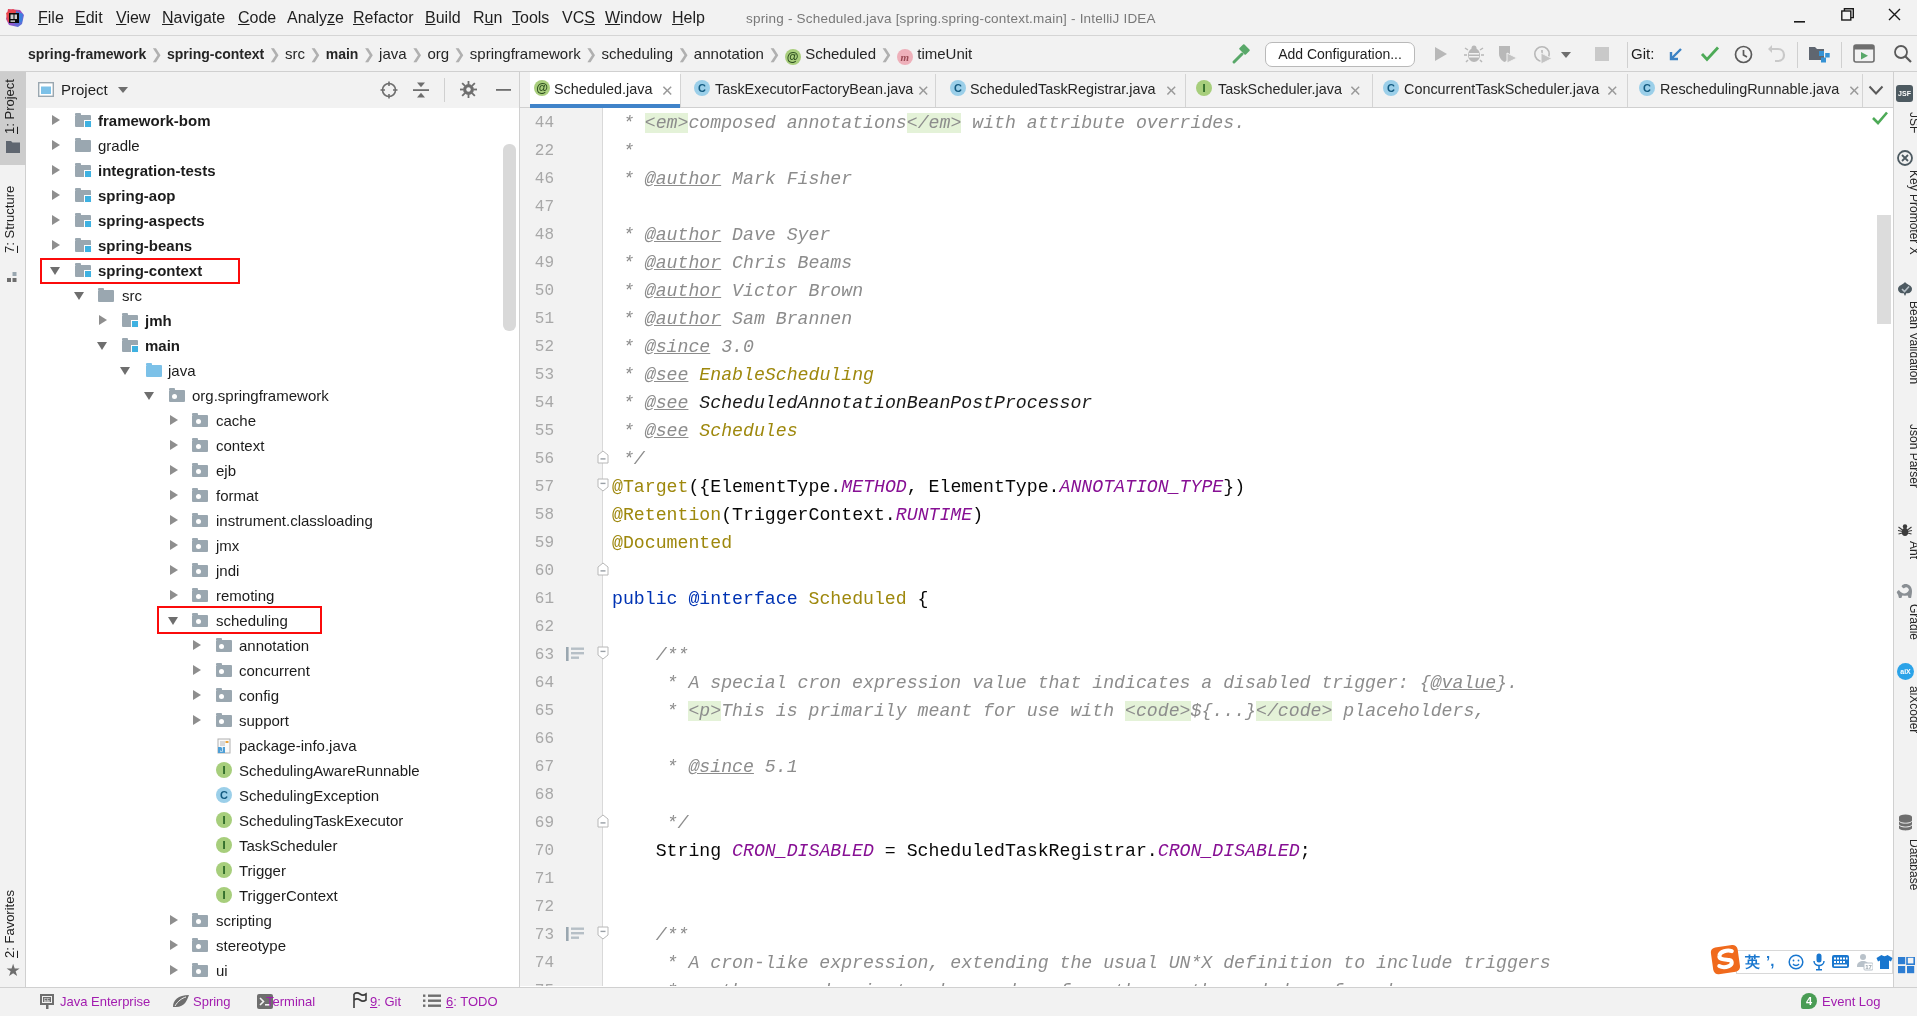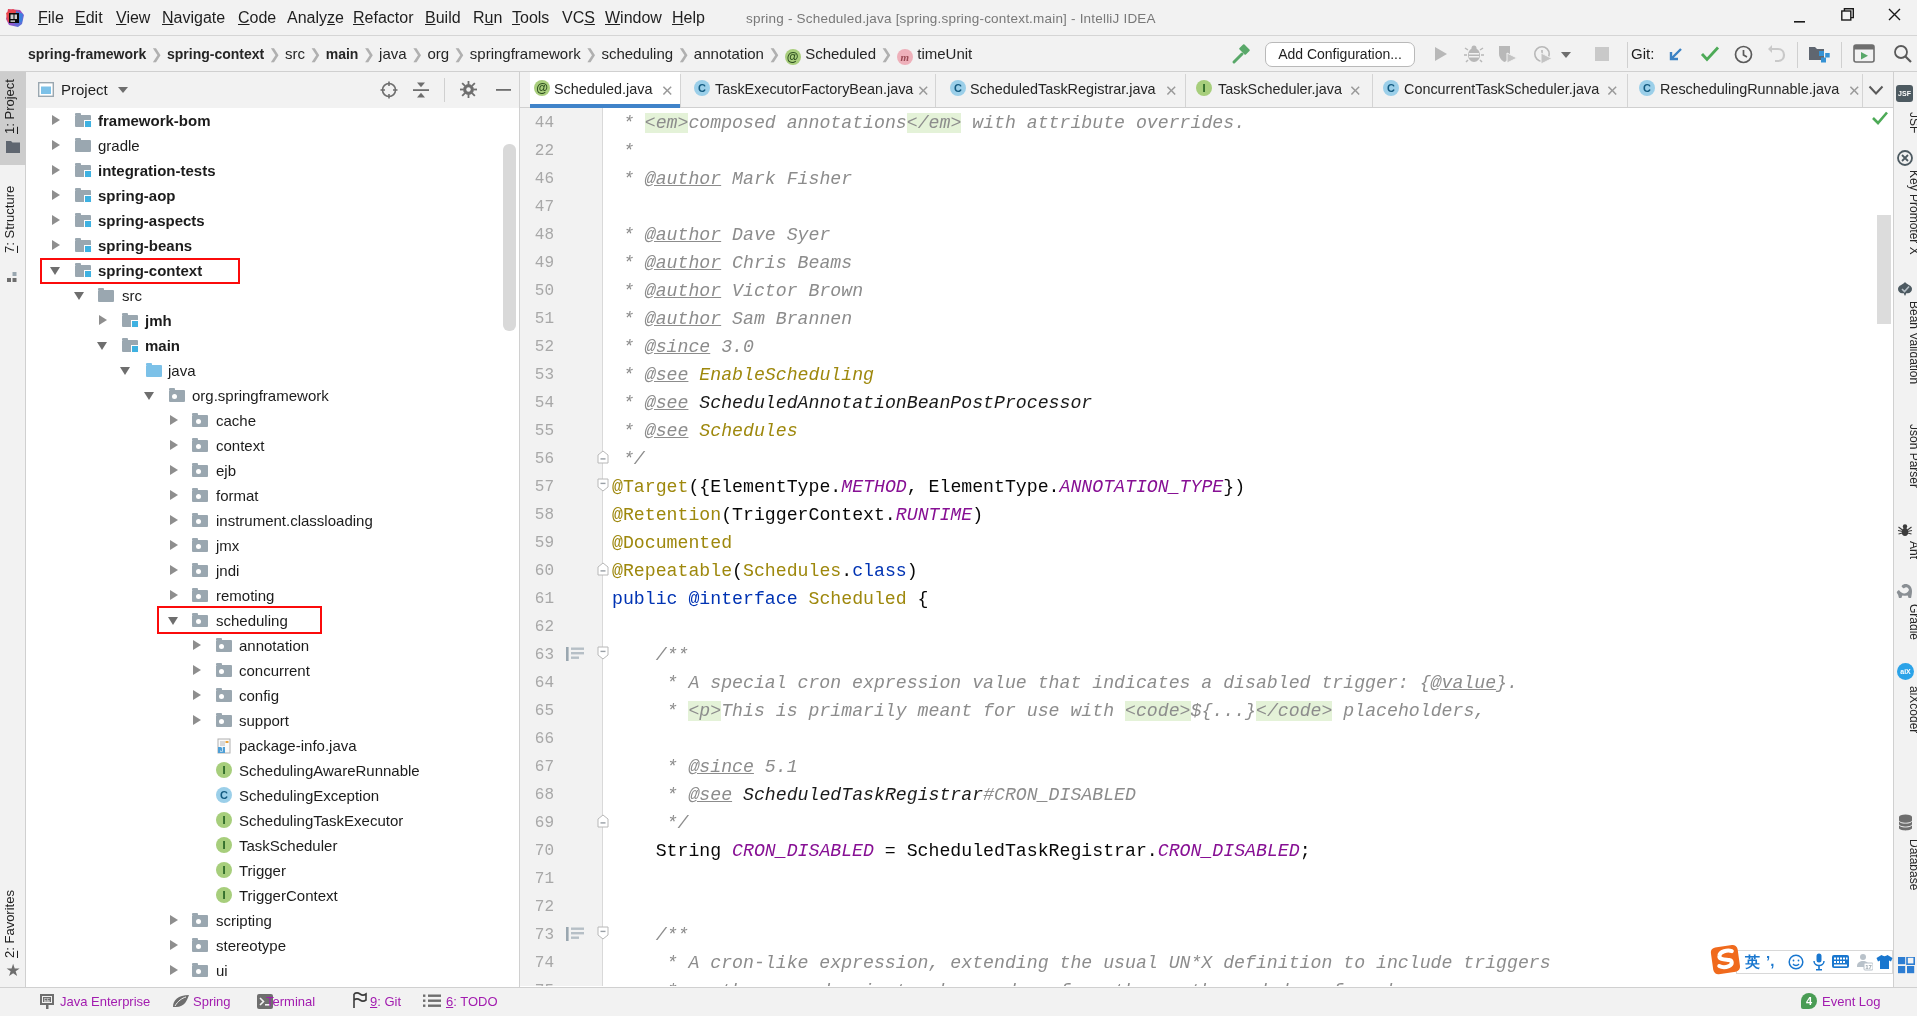--- a/index.html
+++ b/index.html
@@ -388,36 +388,34 @@
     <div class="abs mono" style="left:92px;top:309px;"><span class="c"> * </span><span class="u">@see</span><span class="c"> </span><span class="anI">Schedules</span></div>
     <div class="num" style="left:0;top:337px;">56</div>
     <div class="abs mono" style="left:92px;top:337px;"><span class="c"> */</span></div>
     <div class="num" style="left:0;top:365px;">57</div>
     <div class="abs mono" style="left:92px;top:365px;"><span class="an">@Target</span><span class="bk">({ElementType.</span><span class="pu">METHOD</span><span class="bk">, ElementType.</span><span class="pu">ANNOTATION_TYPE</span><span class="bk">})</span></div>
     <div class="num" style="left:0;top:393px;">58</div>
     <div class="abs mono" style="left:92px;top:393px;"><span class="an">@Retention</span><span class="bk">(TriggerContext.</span><span class="pu">RUNTIME</span><span class="bk">)</span></div>
     <div class="num" style="left:0;top:421px;">59</div>
     <div class="abs mono" style="left:92px;top:421px;"><span class="an">@Documented</span></div>
     <div class="num" style="left:0;top:449px;">60</div>
-    <div class="abs mono" style="left:92px;top:449px;"><span class="an">@Repeatable</span><span class="bk">(</span><span class="an">Schedules</span><span class="bk">.</span><span class="kw">class</span><span class="bk">)</span></div>
     <div class="num" style="left:0;top:477px;">61</div>
     <div class="abs mono" style="left:92px;top:477px;"><span class="kw">public @interface</span><span class="bk"> </span><span class="an">Scheduled</span><span class="bk"> {</span></div>
     <div class="num" style="left:0;top:505px;">62</div>
     <div class="abs mono" style="left:92px;top:505px;"></div>
     <div class="num" style="left:0;top:533px;">63</div>
     <div class="abs mono" style="left:92px;top:533px;"><span class="c">    /**</span></div>
     <div class="num" style="left:0;top:561px;">64</div>
     <div class="abs mono" style="left:92px;top:561px;"><span class="c">     * A special cron expression value that indicates a disabled trigger: {</span><span class="u">@value</span><span class="c">}.</span></div>
     <div class="num" style="left:0;top:589px;">65</div>
     <div class="abs mono" style="left:92px;top:589px;"><span class="c">     * </span><span class="hl">&lt;p&gt;</span><span class="c">This is primarily meant for use with </span><span class="hl">&lt;code&gt;</span><span class="c">${...}</span><span class="hl">&lt;/code&gt;</span><span class="c"> placeholders,</span></div>
     <div class="num" style="left:0;top:617px;">66</div>
     <div class="num" style="left:0;top:645px;">67</div>
     <div class="abs mono" style="left:92px;top:645px;"><span class="c">     * </span><span class="u">@since</span><span class="c"> 5.1</span></div>
     <div class="num" style="left:0;top:673px;">68</div>
-    <div class="abs mono" style="left:92px;top:673px;"><span class="c">     * </span><span class="u">@see</span><span class="c"> </span><span class="bkI">ScheduledTaskRegistrar</span><span class="c">#CRON_DISABLED</span></div>
     <div class="num" style="left:0;top:701px;">69</div>
     <div class="abs mono" style="left:92px;top:701px;"><span class="c">     */</span></div>
     <div class="num" style="left:0;top:729px;">70</div>
     <div class="abs mono" style="left:92px;top:729px;"><span class="bk">    String </span><span class="pu">CRON_DISABLED</span><span class="bk"> = ScheduledTaskRegistrar.</span><span class="pu">CRON_DISABLED</span><span class="bk">;</span></div>
     <div class="num" style="left:0;top:757px;">71</div>
     <div class="abs mono" style="left:92px;top:757px;"></div>
     <div class="num" style="left:0;top:785px;">72</div>
     <div class="abs mono" style="left:92px;top:785px;"></div>
     <div class="num" style="left:0;top:813px;">73</div>
     <div class="abs mono" style="left:92px;top:813px;"><span class="c">    /**</span></div>

